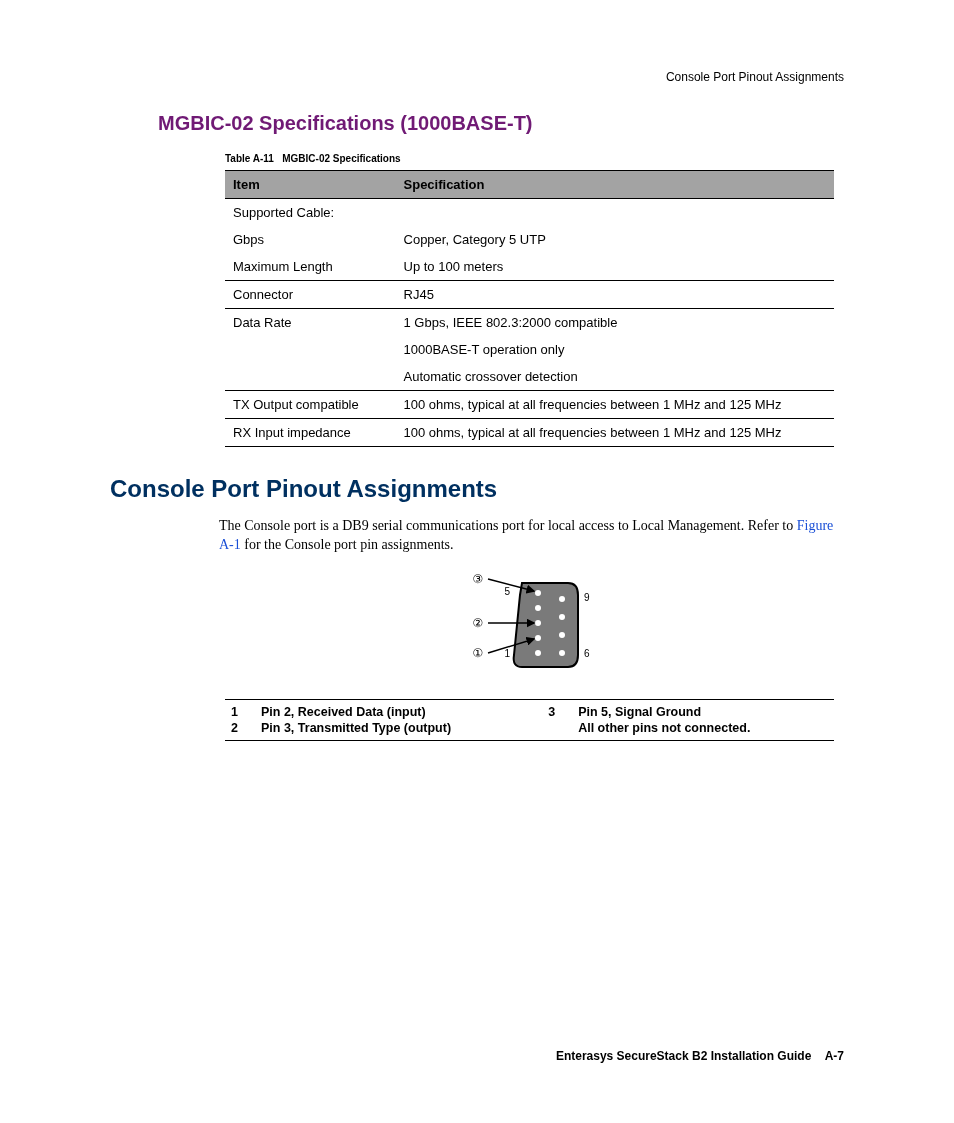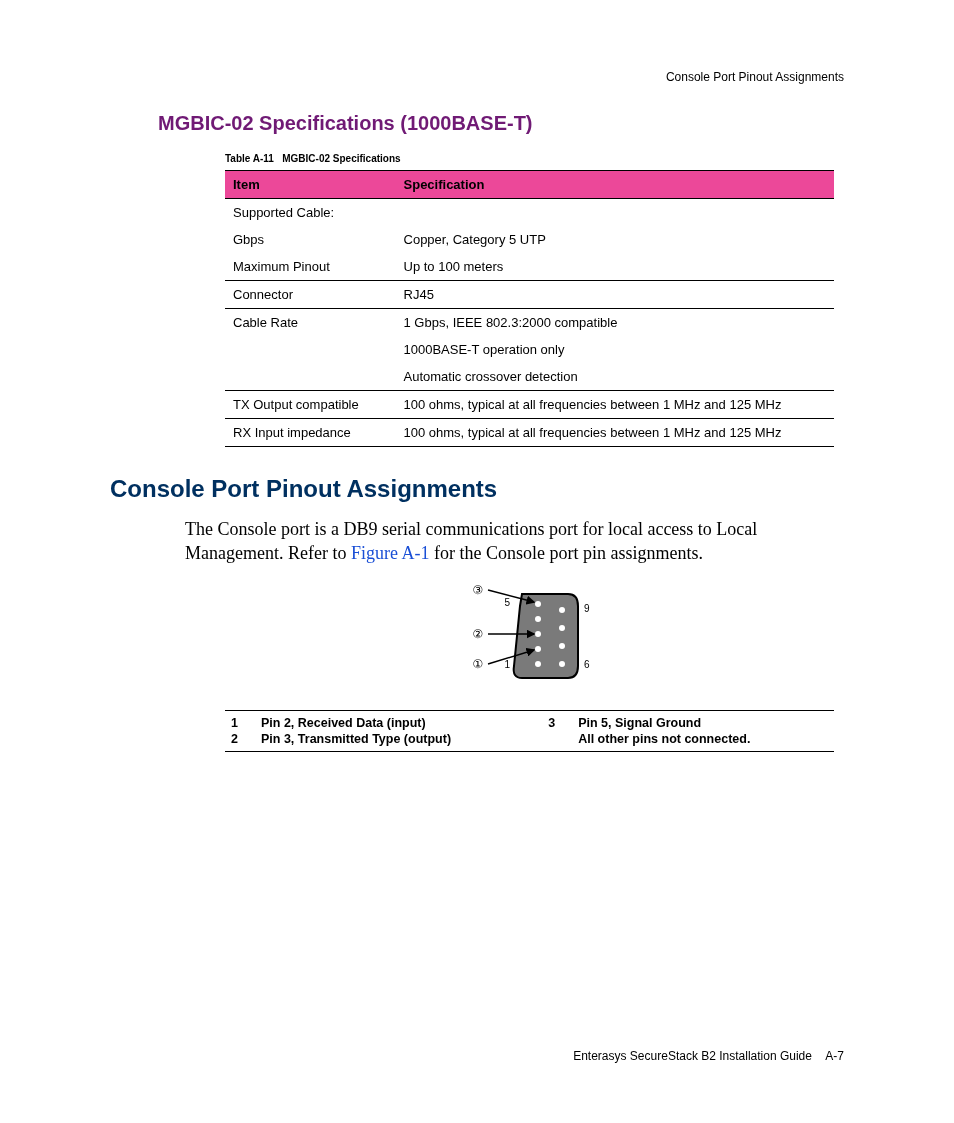--- a/index.html
+++ b/index.html
@@ -44,36 +44,36 @@
     margin-right: 10px;
   }
   table.spec {
     width: 100%;
     border-collapse: collapse;
     font-size: 13px;
   }
   table.spec th {
     text-align: left;
     font-weight: bold;
-    background: #ec4899;
+    background: #a3a3a3;
     border-top: 1px solid #000;
     border-bottom: 1px solid #000;
     padding: 6px 8px;
   }
   table.spec td {
     padding: 6px 8px;
     vertical-align: top;
   }
   table.spec .rowborder td {
     border-bottom: 1px solid #000;
   }
   .body-text {
     font-family: Georgia, 'Times New Roman', serif;
-    font-size: 18px;
-    margin: 0 10px 16px 75px;
+    font-size: 14px;
+    margin: 0 10px 16px 109px;
     line-height: 1.35;
   }
   .link {
     color: #1a4fd6;
   }
   .figure-caption {
     font-weight: bold;
     font-size: 13px;
     margin: 0 0 10px 115px;
   }
@@ -99,20 +99,21 @@
   }
   .legend-table td.num {
     font-weight: bold;
     width: 18px;
   }
   .footer {
     position: absolute;
     bottom: 60px;
     right: 110px;
     font-size: 12px;
+    font-weight: bold;
   }
   .col-item { width: 28%; }
 </style>
 </head>
 <body>
 
 <div class="page">
   <div class="header-right">Console Port Pinout Assignments</div>
 
   <h2 class="section-heading">MGBIC-02 Specifications (1000BASE-T)</h2>
@@ -135,29 +136,29 @@
       <tbody>
         <tr>
           <td>Supported Cable:</td>
           <td></td>
         </tr>
         <tr>
           <td>Gbps</td>
           <td>Copper, Category 5 UTP</td>
         </tr>
         <tr class="rowborder">
-          <td>Maximum Pinout</td>
+          <td>Maximum Length</td>
           <td>Up to 100 meters</td>
         </tr>
         <tr class="rowborder">
           <td>Connector</td>
           <td>RJ45</td>
         </tr>
         <tr>
-          <td>Cable Rate</td>
+          <td>Data Rate</td>
           <td>1 Gbps, IEEE 802.3:2000 compatible</td>
         </tr>
         <tr>
           <td></td>
           <td>1000BASE-T operation only</td>
         </tr>
         <tr class="rowborder">
           <td></td>
           <td>Automatic crossover detection</td>
         </tr>

